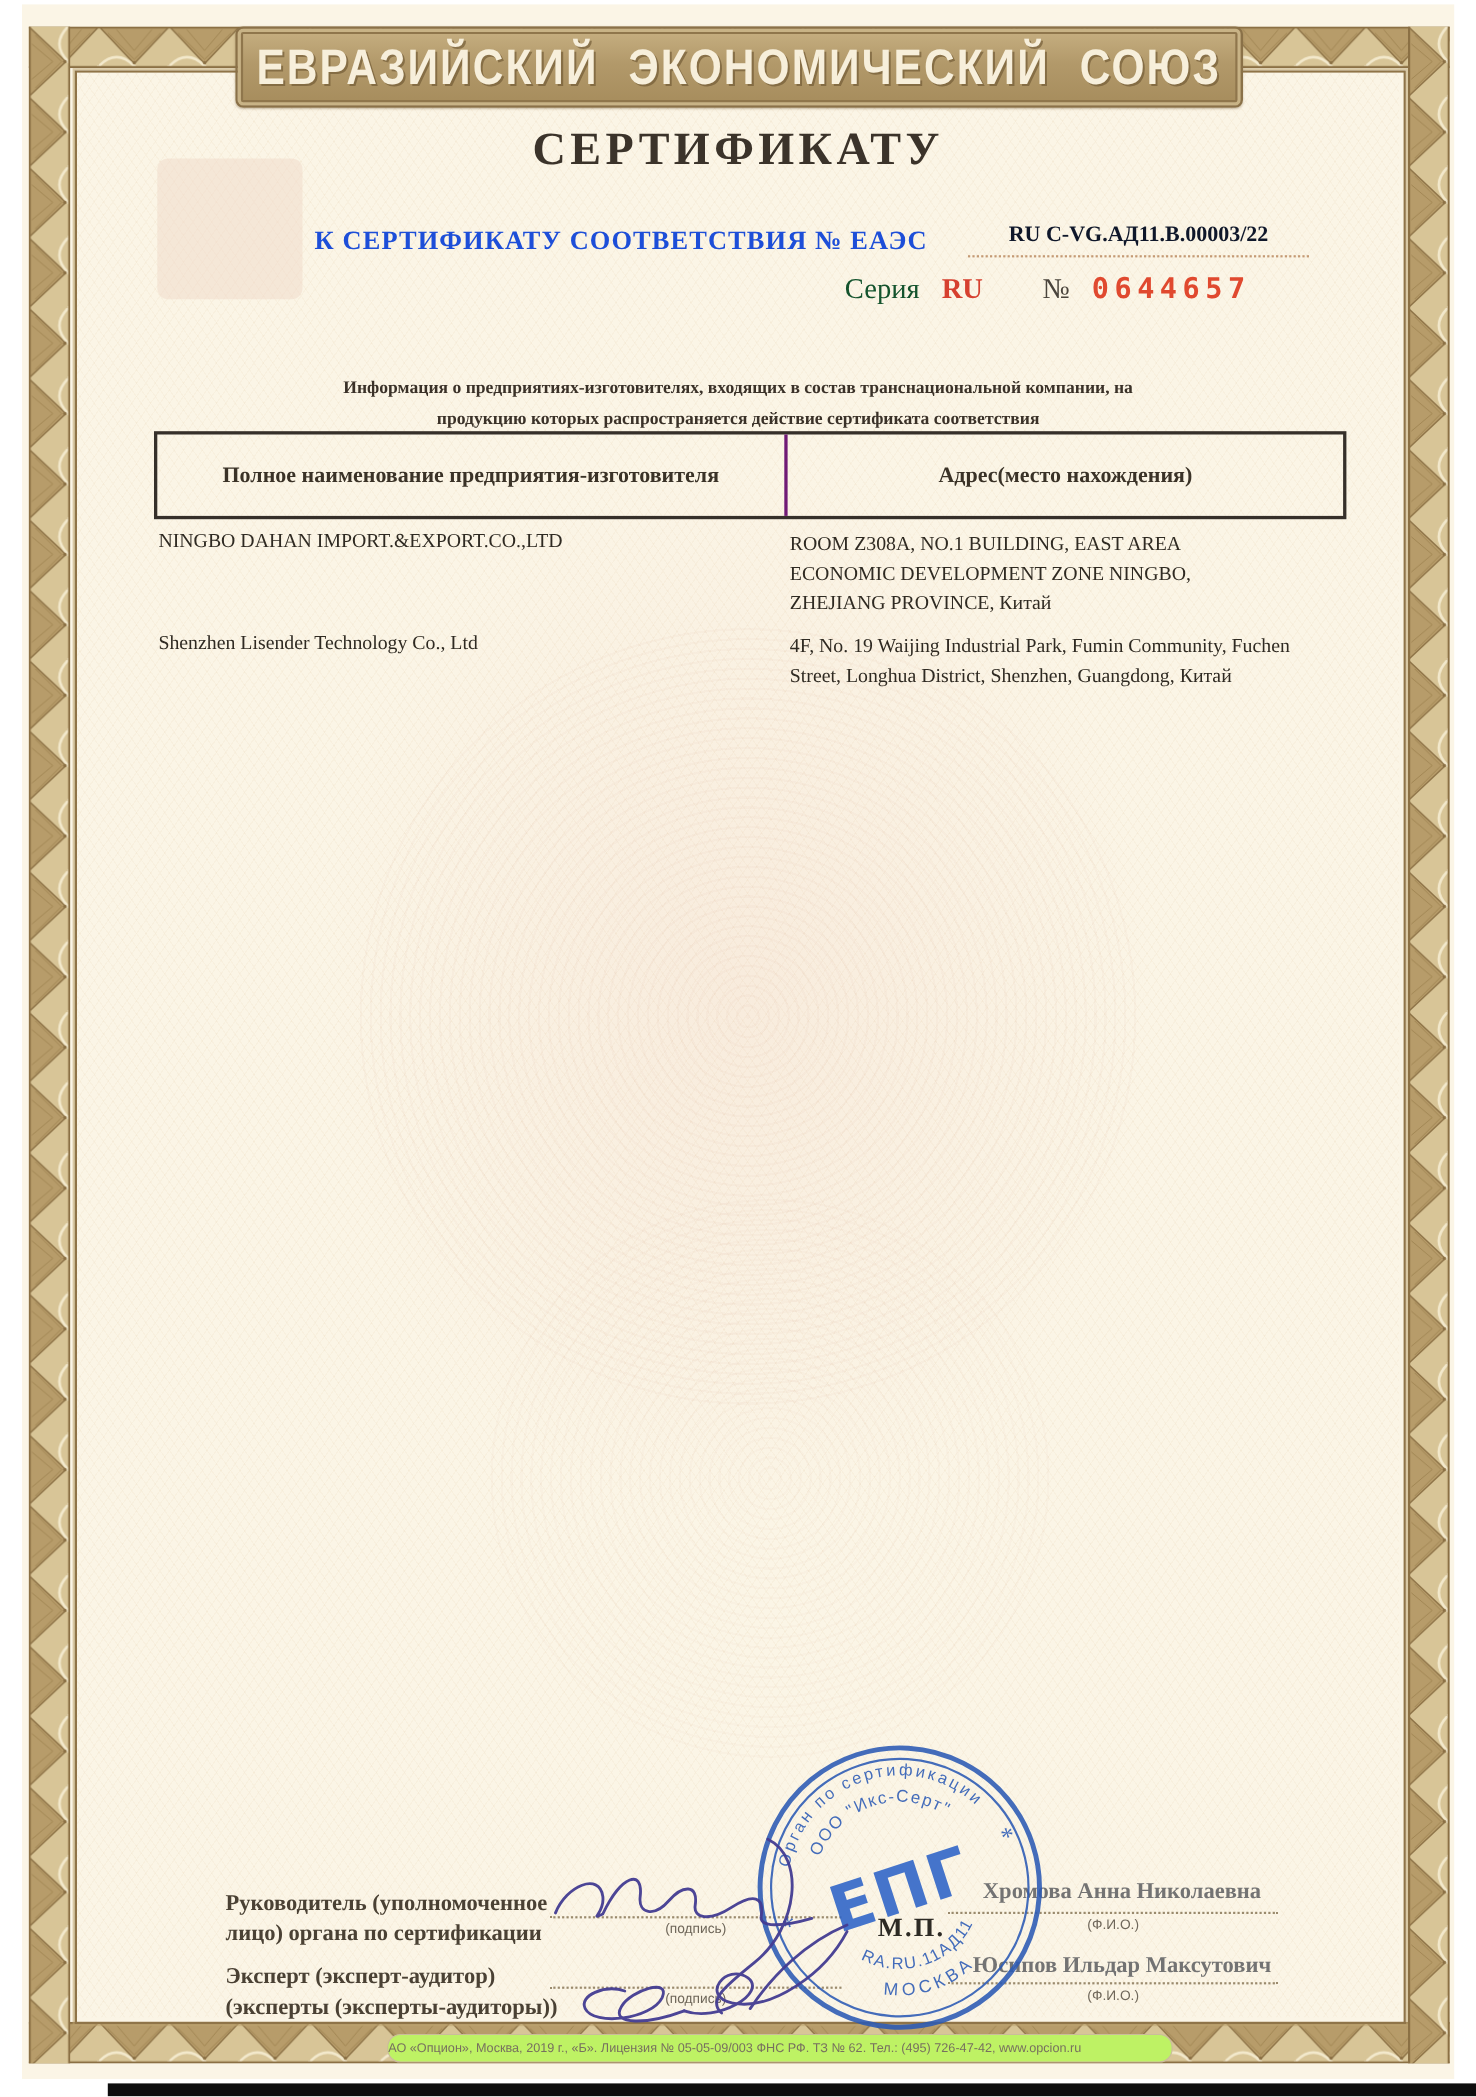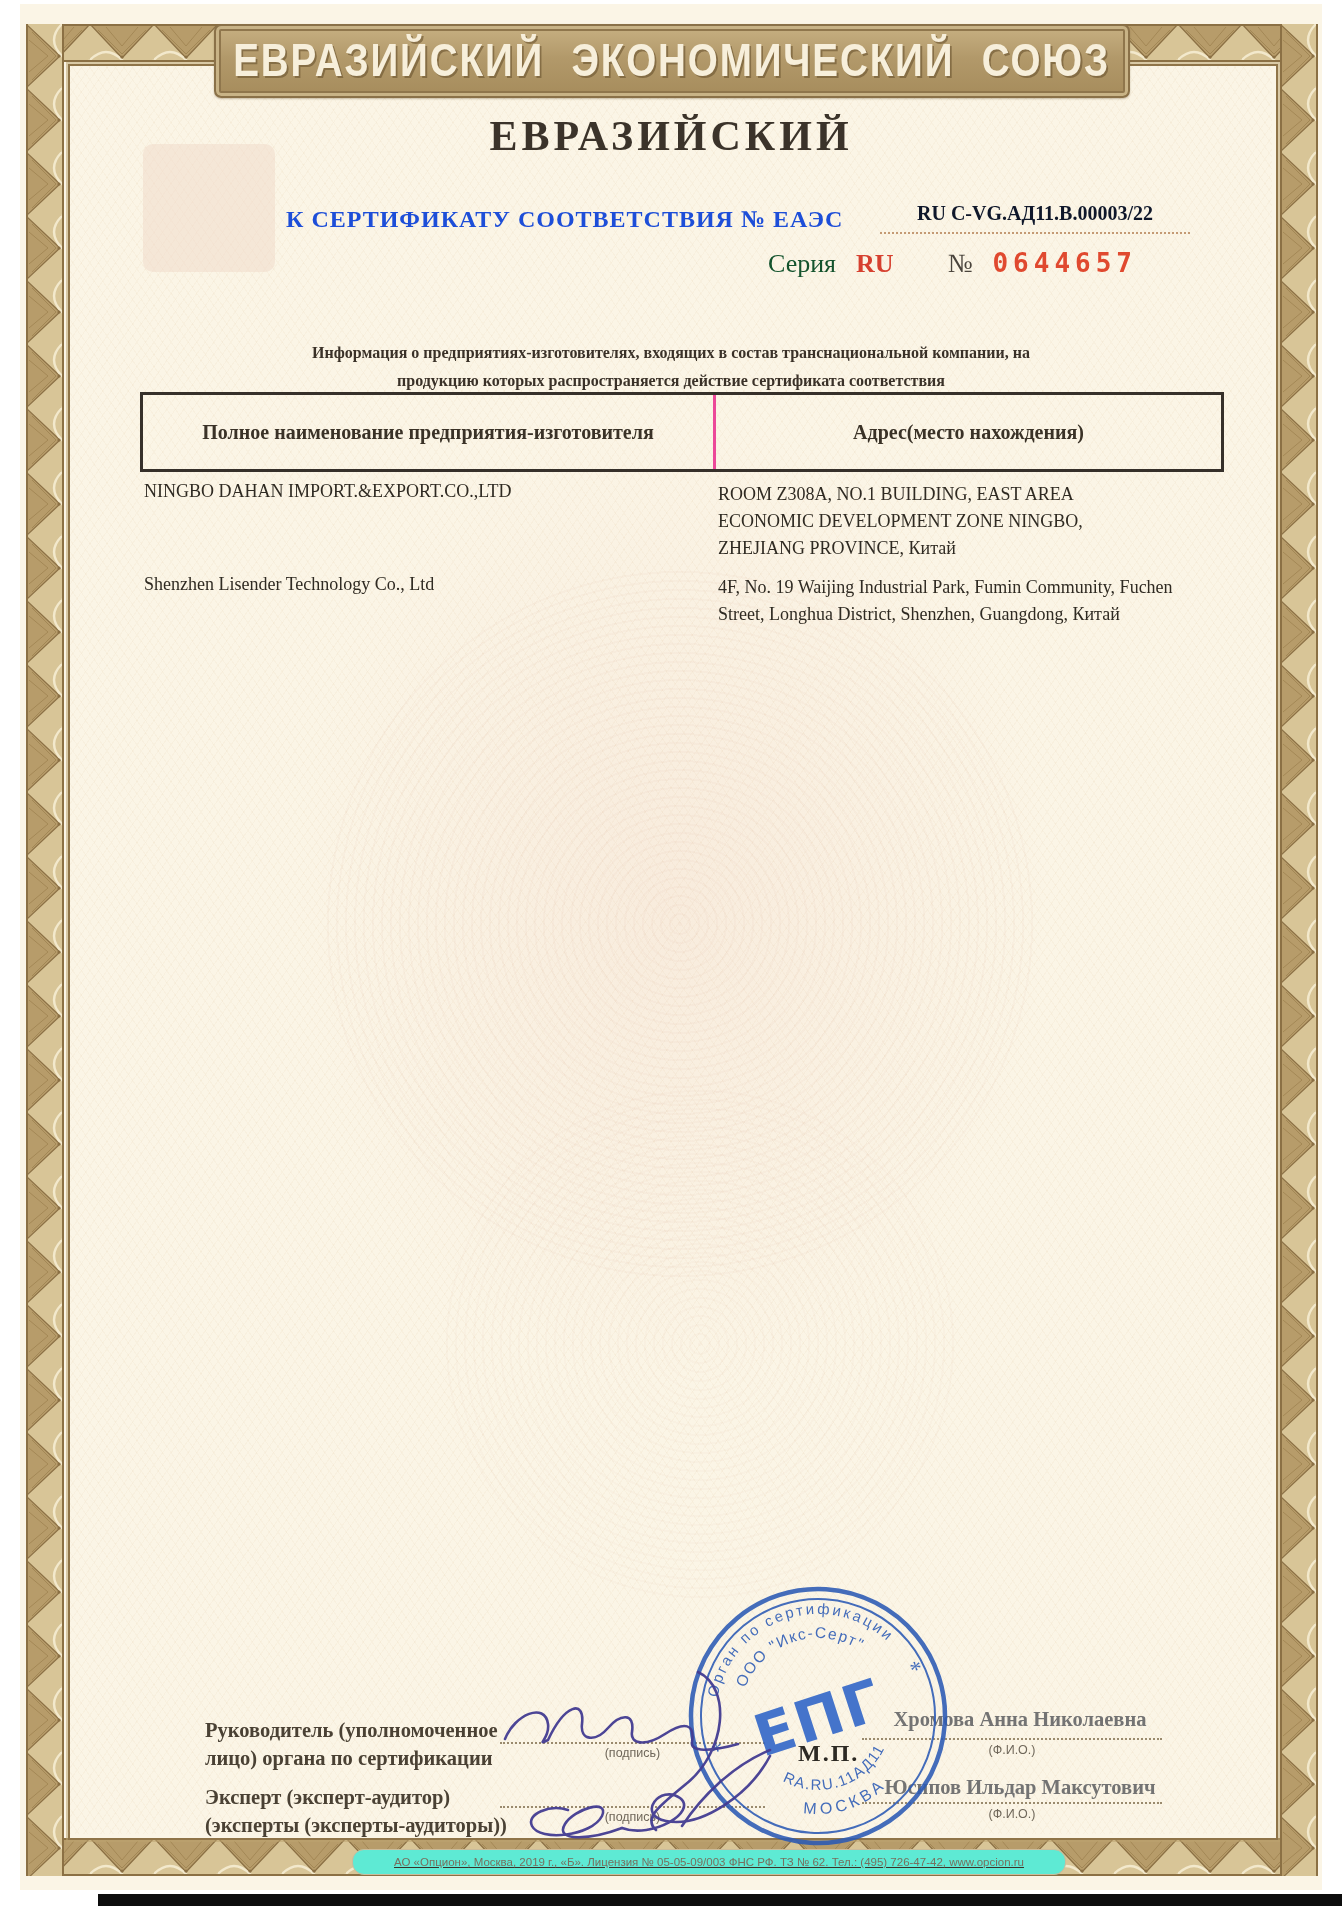--- a/index.html
+++ b/index.html
@@ -38,39 +38,39 @@
   .series-row .ru{font-size:26px;color:#d6402f;font-weight:bold;margin-left:16px;}
   .series-row .num-sign{font-size:26px;color:#4a443c;margin-left:50px;}
   .series-row .num{font-family:"DejaVu Sans Mono", monospace;font-size:26px;font-weight:bold;
      color:#e0492f;letter-spacing:5px;margin-left:16px;}
   .intro{position:absolute;left:0;top:335px;width:1342px;text-align:center;
      font-size:16px;font-weight:bold;color:#3a3128;line-height:28px;}
   .thead{position:absolute;left:140px;top:388px;width:1084px;height:80px;
      border:3px solid #36302a;display:flex;box-sizing:border-box;}
   .thead .cell{display:flex;align-items:center;justify-content:center;text-align:center;
      font-size:20px;font-weight:bold;color:#3a3227;box-sizing:border-box;}
-  .thead .c1{width:573px;border-right:3px solid #ec4899;}
+  .thead .c1{width:573px;border-right:3px solid #701a75;}
   .thead .c2{flex:1;}
   .trow-name{position:absolute;left:144px;font-size:18px;color:#2f2a22;width:555px;}
   .trow-addr{position:absolute;left:718px;font-size:18px;color:#2f2a22;line-height:27px;}
   .sig-label{position:absolute;left:205px;width:380px;font-size:20.5px;font-weight:bold;
      color:#4a4134;line-height:28px;}
   .dotline{position:absolute;border-bottom:2px dotted #9a8a6d;}
   .caption{position:absolute;text-align:center;font-family:"Liberation Sans", sans-serif;
      font-size:12.5px;color:#6f675a;}
   .sig-name{position:absolute;width:300px;text-align:center;font-size:20.5px;font-weight:bold;
      color:#737373;white-space:nowrap;}
   .mp{position:absolute;left:798px;top:1736px;font-size:24px;font-weight:bold;
      color:#2d2a24;letter-spacing:2px;}
   .stamp{position:absolute;left:680px;top:1574px;width:276px;height:276px;
      transform:rotate(-18deg);opacity:0.88;}
   .sig-ink{position:absolute;left:470px;top:1640px;width:360px;height:210px;}
   .footer-pill{position:absolute;left:352px;top:1845px;width:712px;height:24px;
-     background:#5eead4;border:1px solid #cbbc9c;border-radius:12px;
-     display:flex;align-items:center;justify-content:center;text-decoration:underline;}
+     background:#bef264;border:1px solid #cbbc9c;border-radius:12px;
+     display:flex;align-items:center;}
   .footer-pill span{font-family:"Liberation Sans", sans-serif;font-size:11.5px;color:#77705f;
      white-space:nowrap;}
   .scan-bar{position:absolute;left:98px;top:1894px;width:1244px;height:12px;background:#0d0d0d;}
 </style>
 </head>
 <body>
 
 <div class="page">
   <div class="cert">
 
@@ -113,21 +113,21 @@
 
     <div class="cert-texture" style="left:50px;top:62px;width:1202px;height:1768px;"></div>
     <div class="wm-square" style="left:123px"></div>
     <div class="wm-ring" style="left:300px;top:560px;width:720px;height:720px;"></div>
     <div class="wm-ring" style="left:420px;top:1080px;width:520px;height:520px;opacity:.8"></div>
 
     <div class="banner" style="left:194px">
       <span>ЕВРАЗИЙСКИЙ ЭКОНОМИЧЕСКИЙ СОЮЗ</span>
     </div>
 
-    <div class="title" style="left:-20px">ЕВРАЗИЙСКИЙ</div>
+    <div class="title" style="left:-20px">СЕРТИФИКАТУ</div>
     <div class="sub-label" style="left:266px">К СЕРТИФИКАТУ СООТВЕТСТВИЯ № ЕАЭС</div>
     <div class="cert-num" style="left:860px">RU C-VG.АД11.В.00003/22</div>
     <div class="series-row" style="left:748px">
       <span class="lbl">Серия</span>
       <span class="ru">RU</span>
       <span class="num-sign">№</span>
       <span class="num">0644657</span>
     </div>
 
     <div class="intro" style="left:-20px">

